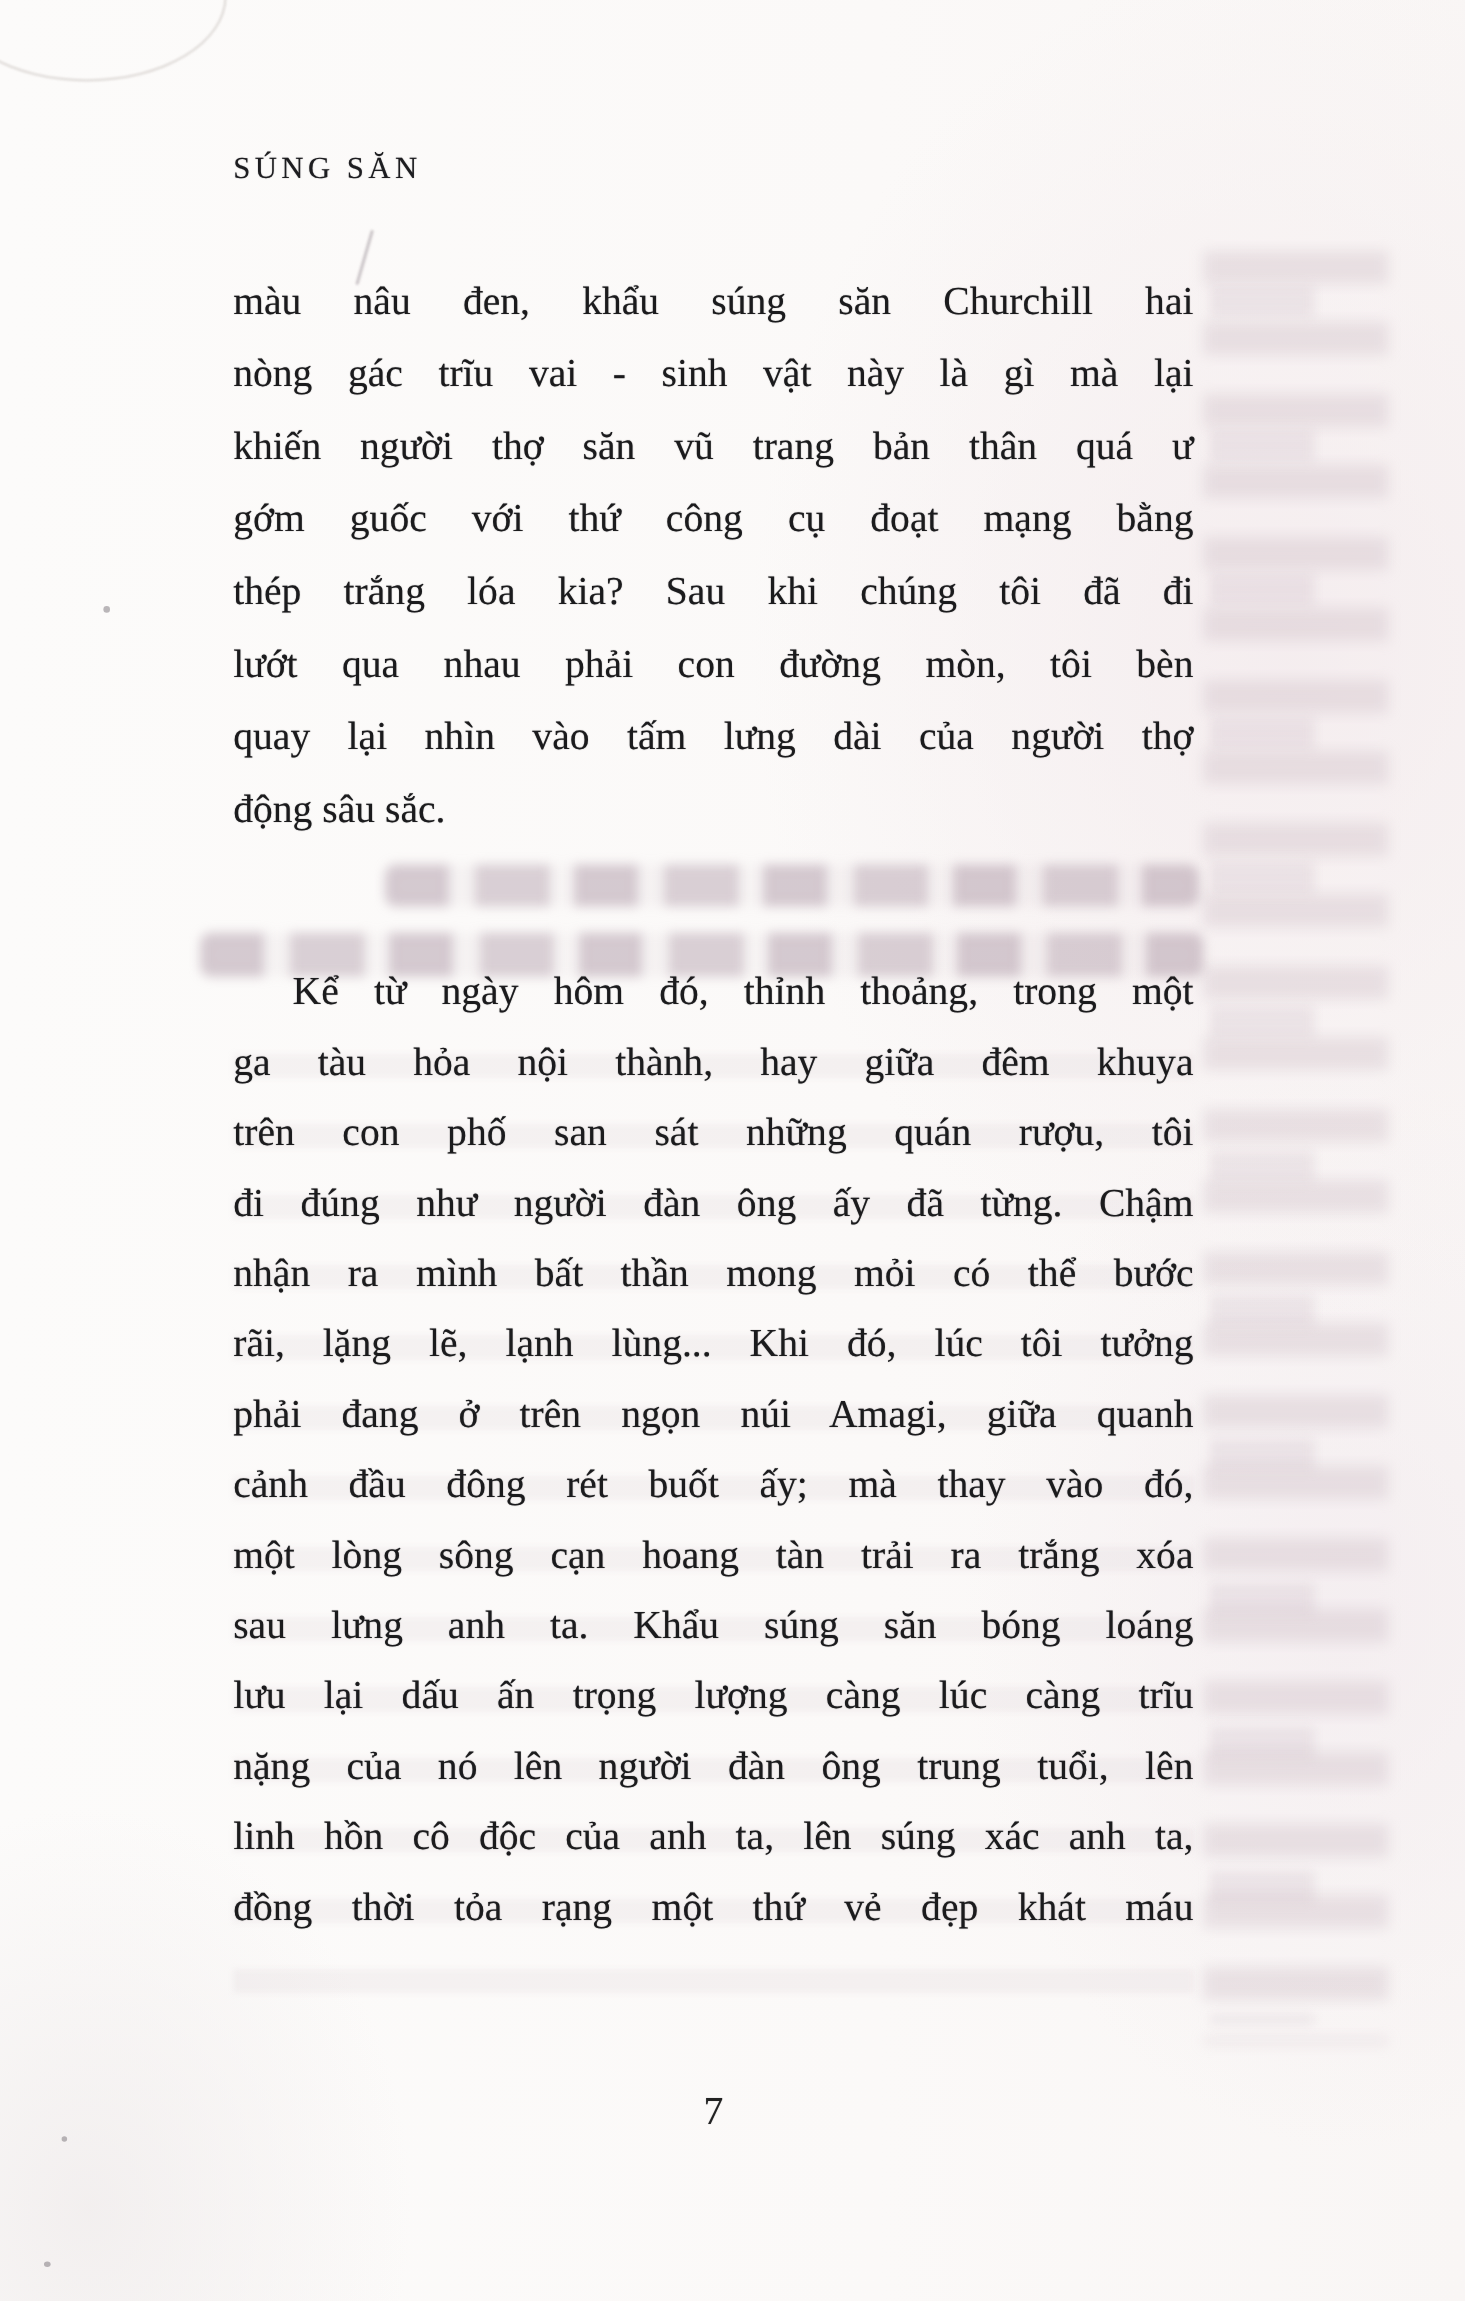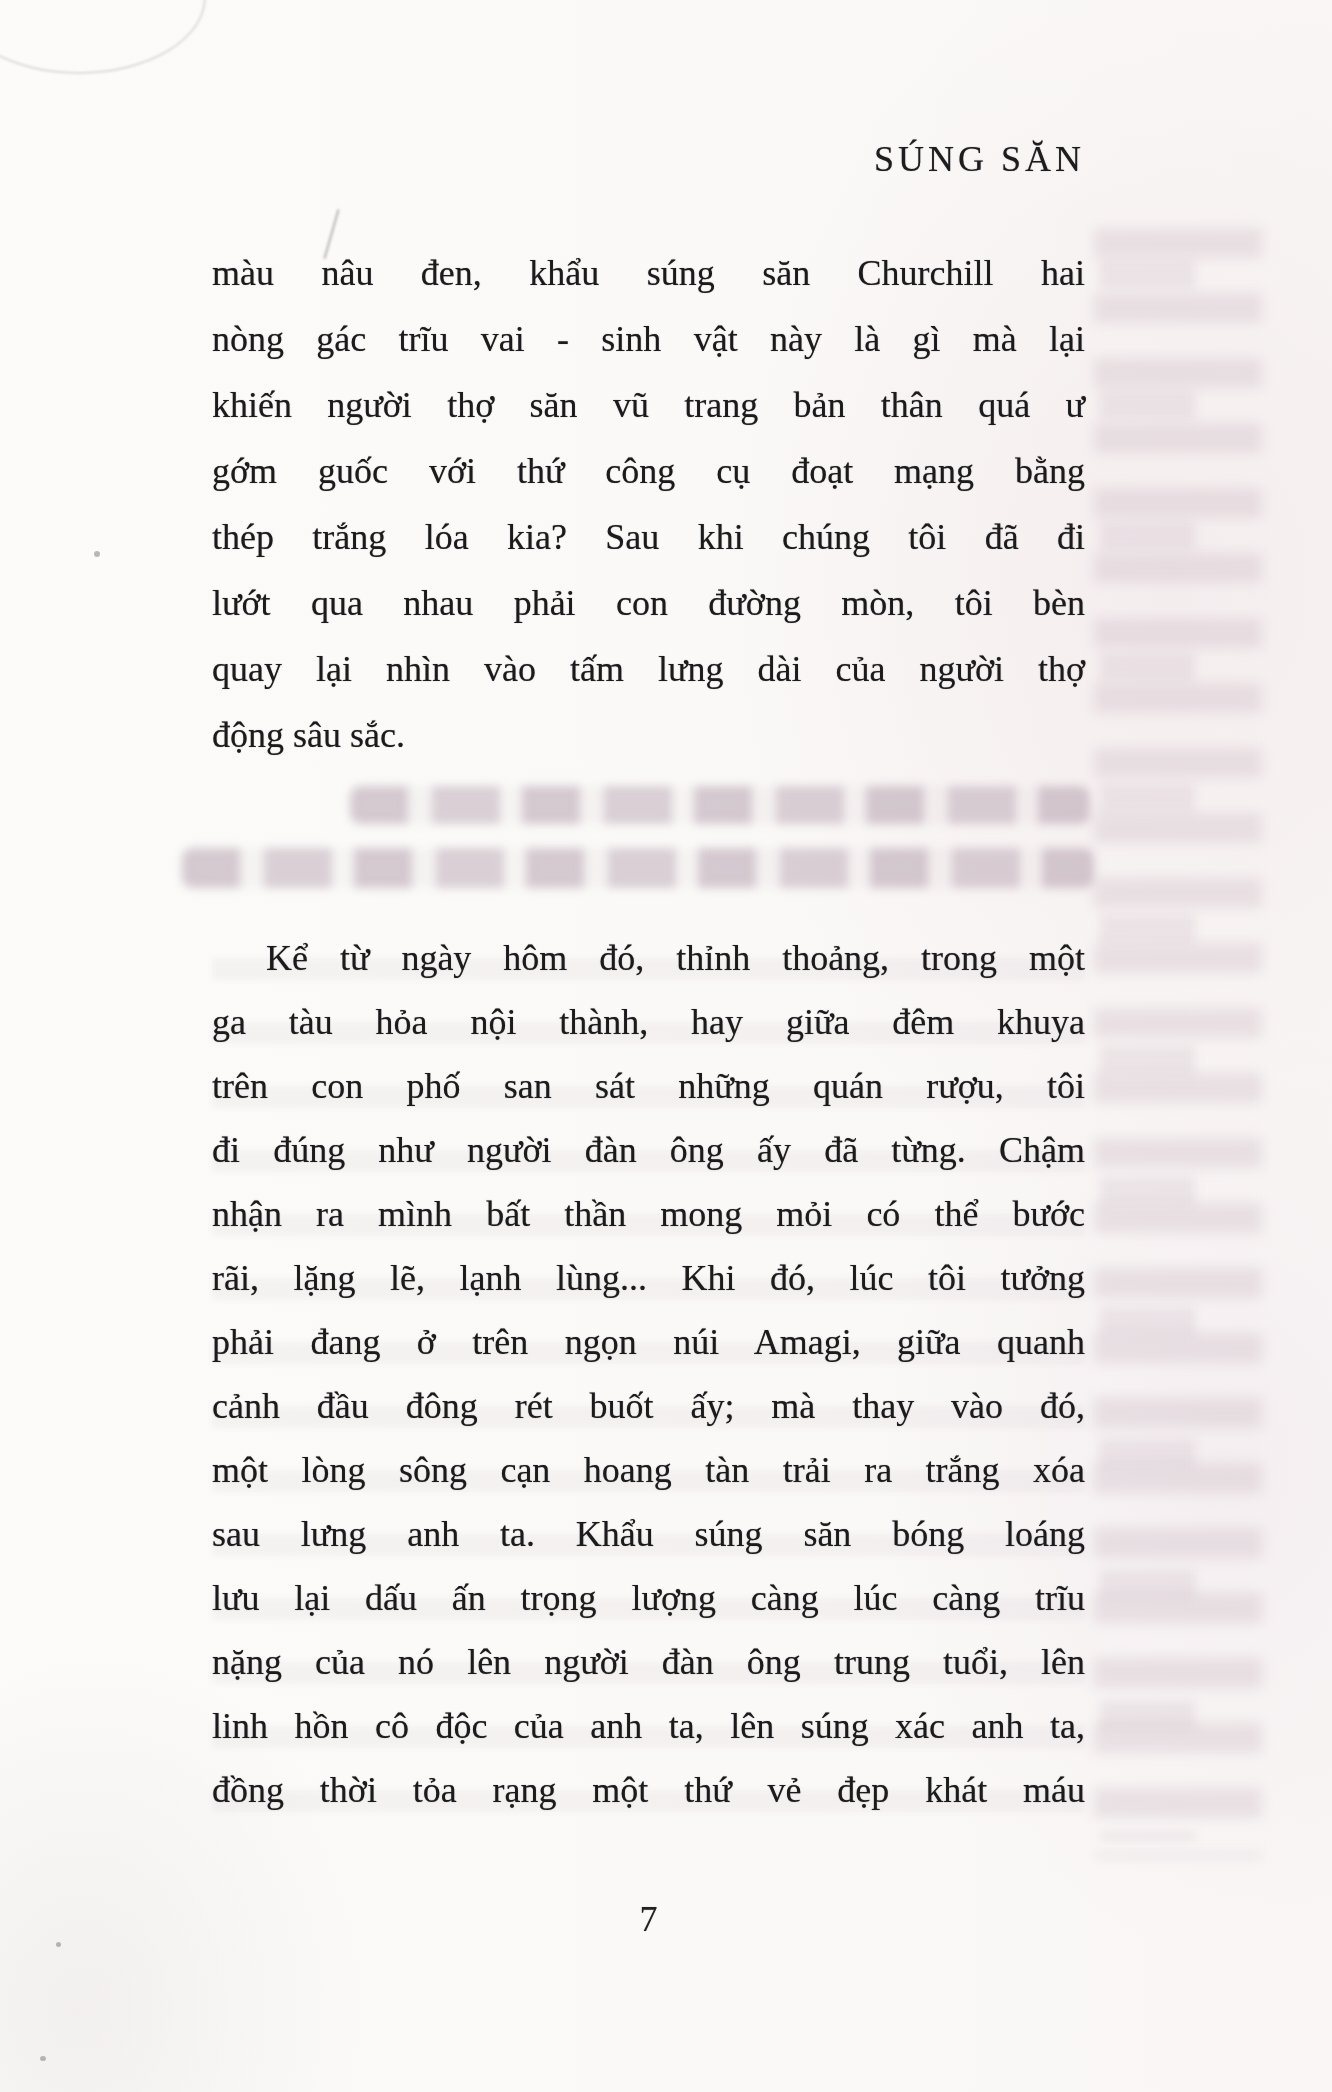--- a/index.html
+++ b/index.html
@@ -13,26 +13,26 @@
     background-color:#fbf9f8;
     background-image:
       radial-gradient(ellipse 700px 900px at 88% 28%, rgba(244,236,238,.9), rgba(244,236,238,0) 70%),
       radial-gradient(ellipse 500px 700px at 92% 70%, rgba(243,236,239,.8), rgba(243,236,239,0) 70%),
       radial-gradient(ellipse 420px 520px at 6% 96%, rgba(240,236,236,.8), rgba(240,236,236,0) 70%),
       linear-gradient(90deg, #fcfbfa 0%, #fbf9f8 60%, #f9f6f5 100%);
   }
   
   .title{
     position:absolute;left:212px;top:138px;width:873px;
-    text-align:right;font-size:36px;letter-spacing:4px;
+    text-align:left;font-size:28px;letter-spacing:4px;
     color:#1d1d20;text-shadow:0 0 1px rgba(29,29,32,.5);
   }
   .para{position:absolute;left:212px;width:873px;}
   #p1{top:240px;}
-  #p2{top:926px;}
+  #p2{top:869px;}
   .tl{
     font-size:36px;
     text-align:justify;text-align-last:justify;
     white-space:normal;
     text-shadow:0 0 1px rgba(27,27,29,.55);
   }
   #p1 .tl{height:66px;line-height:66px;}
   #p2 .tl{height:64px;line-height:64px;}
   .tl.noj{text-align-last:left;}
   .tl.indent{padding-left:54px;box-sizing:border-box;}

